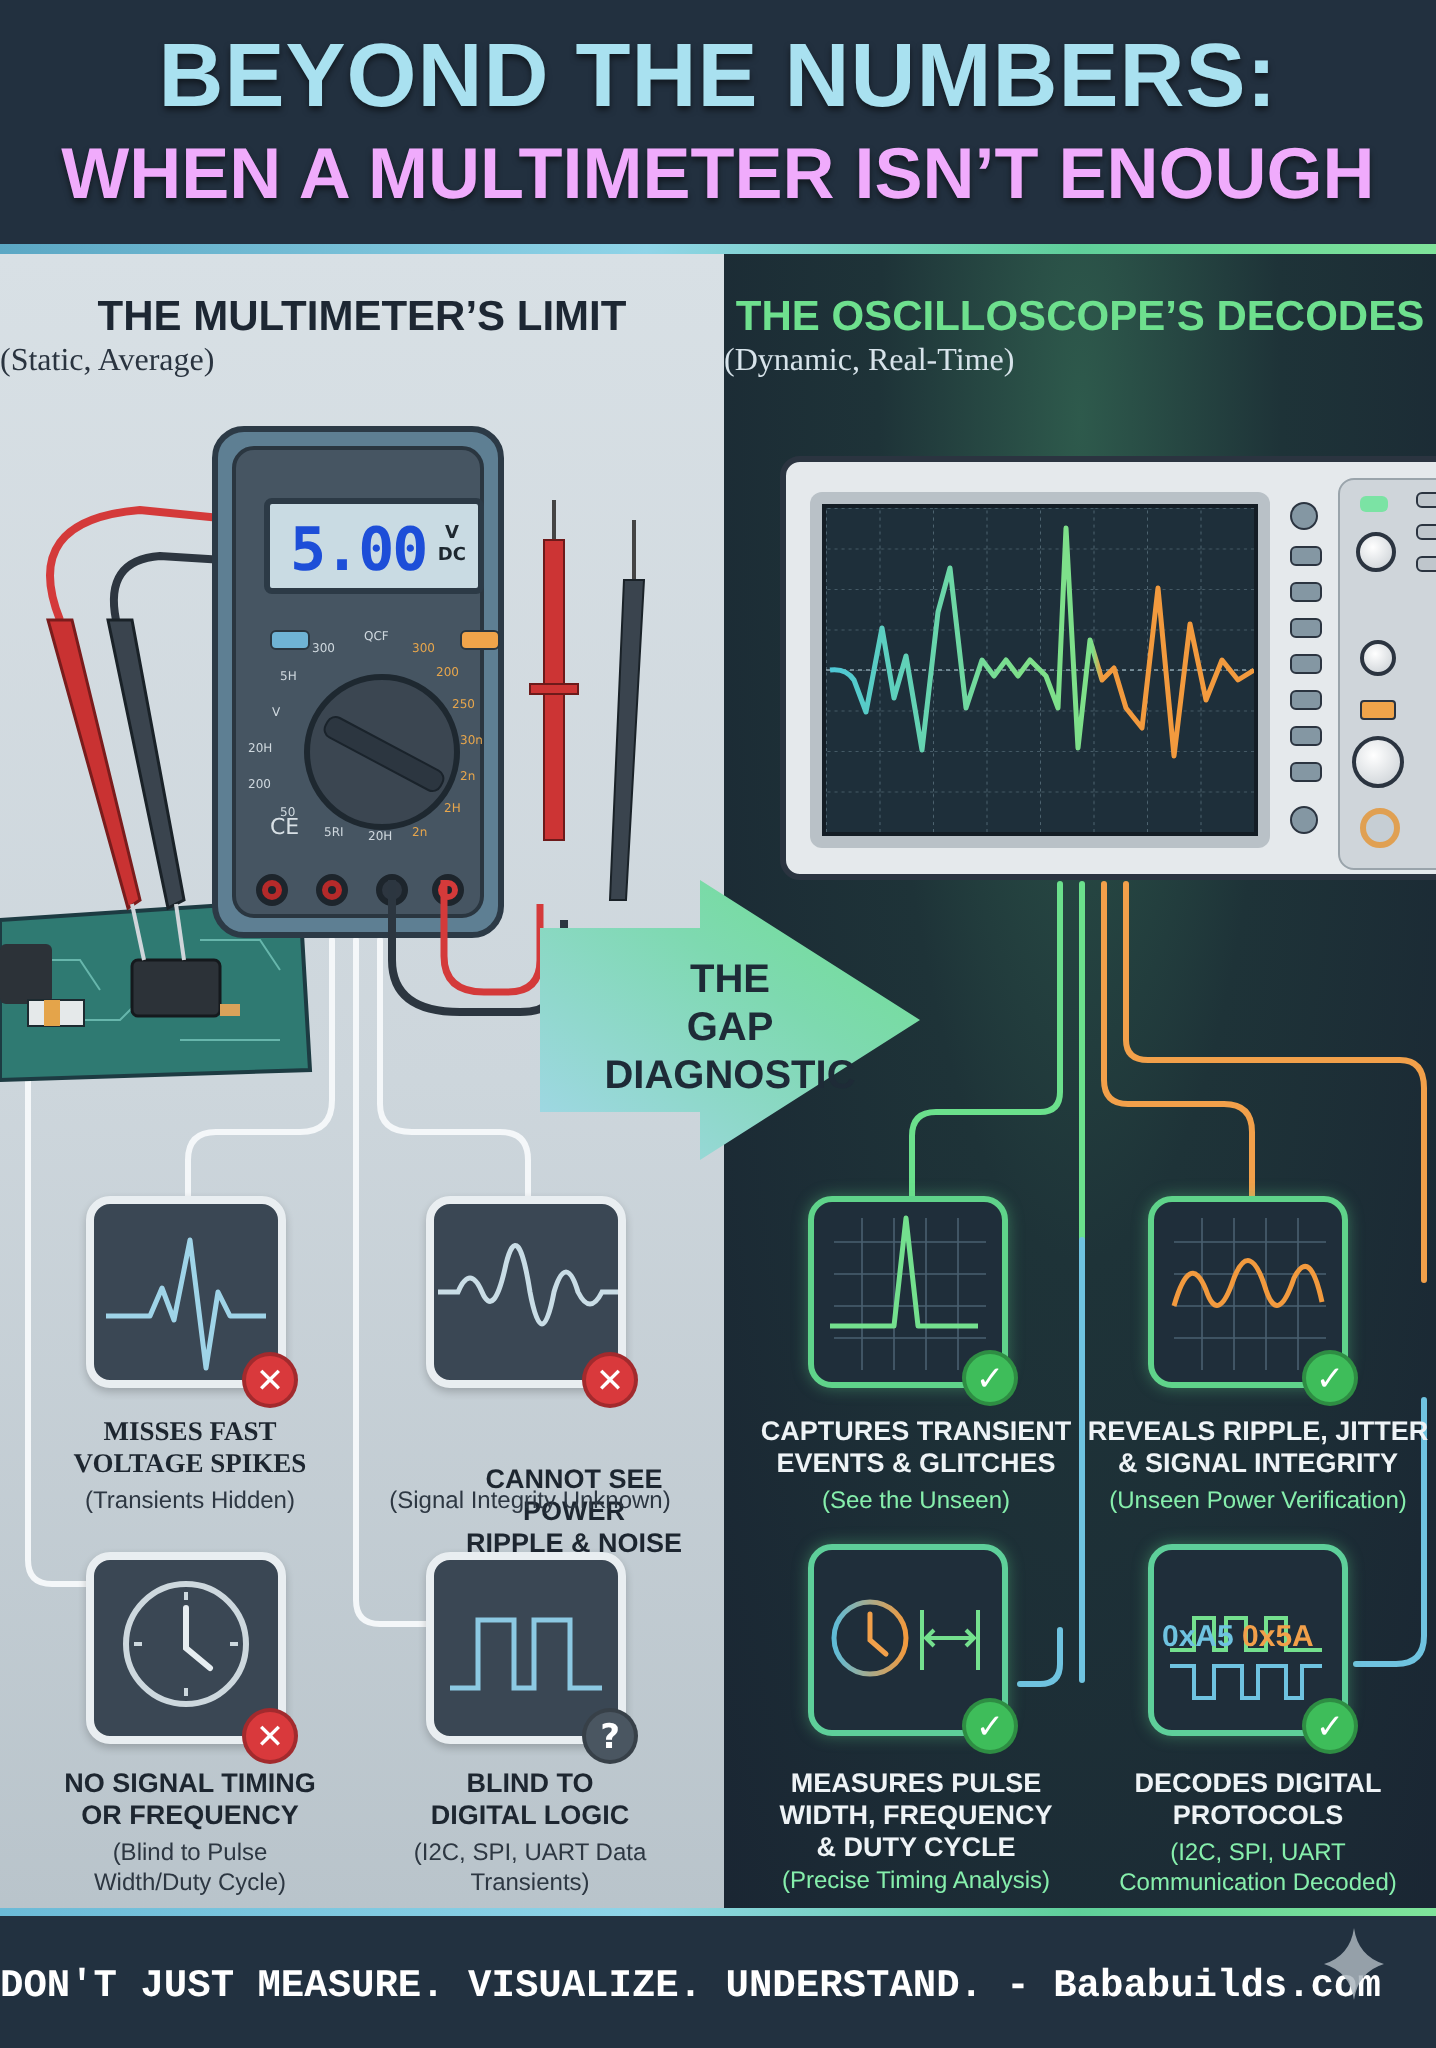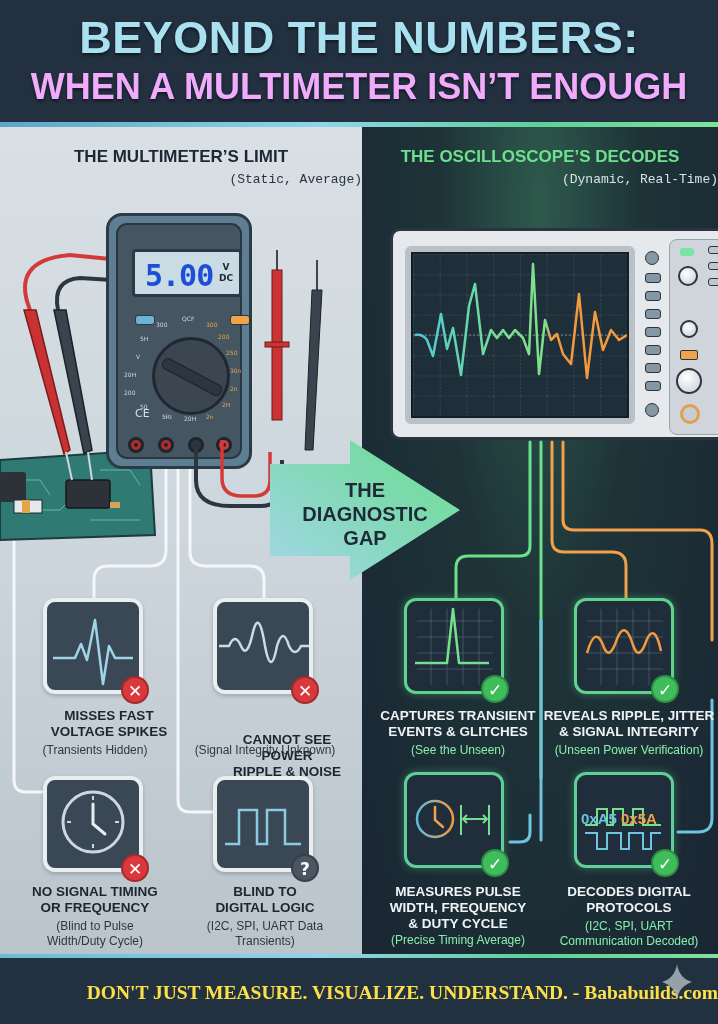--- a/index.html
+++ b/index.html
@@ -7,22 +7,22 @@
   body { font-family: "DejaVu Sans", sans-serif; background: #1f2d3d; position: relative; }
 
   .header { position: absolute; left: 0; top: 0; width: 718px; height: 124px; background: #22303f; text-align: center; }
   .title1 { position: absolute; left: 0; right: 0; top: 12px; font-family: "Liberation Sans", sans-serif; font-weight: 700; font-size: 45px; color: #a9e1f0; letter-spacing: 0.5px; text-shadow: 0 2px 3px rgba(0,0,0,0.5); }
   .title2 { position: absolute; left: 0; right: 0; top: 66px; font-family: "Liberation Sans", sans-serif; font-weight: 700; font-size: 36px; color: #f0abfc; text-shadow: 0 2px 3px rgba(0,0,0,0.5); }
   .header-rule { position: absolute; left: 0; top: 122px; width: 718px; height: 5px; background: linear-gradient(90deg, #5ba7c4 0%, #8fd4e8 45%, #5fcf9a 75%, #7fe39a 100%); }
 
   .left-panel { position: absolute; left: 0; top: 127px; width: 362px; height: 827px; background: linear-gradient(180deg, #d8e0e5 0%, #cdd6dc 50%, #b9c4cb 100%); }
   .right-panel { position: absolute; left: 362px; top: 127px; width: 356px; height: 827px; background: radial-gradient(ellipse at 50% 10%, #2e5a4c 0%, #1e3338 40%, #1a2633 100%); }
 
-  .panel-title { position: absolute; font-family: "Liberation Sans", sans-serif; font-weight: 700; font-size: 17px; text-align: center; }
-  .panel-sub { position: absolute; font-family: Liberation Mono, monospace; font-size: 13px; text-align: right; }
+  .panel-title { position: absolute; font-family: "Liberation Sans", sans-serif; font-weight: 700; font-size: 21px; text-align: center; }
+  .panel-sub { position: absolute; font-family: Liberation Serif, serif; font-size: 16px; text-align: left; }
 
   .lp-title { left: 0; width: 362px; top: 20px; color: #1d2733; }
   .lp-sub { left: 0; width: 362px; top: 45px; color: #2a3440; }
   .rp-title { left: 0; width: 356px; top: 20px; color: #6ee08e; }
   .rp-sub { left: 0; width: 356px; top: 45px; color: #d7e3ea; }
 
   
   .mm { position: absolute; left: 106px; top: 213px; width: 146px; height: 256px; background: #5e7f93; border-radius: 16px; border: 3px solid #2c3a46; }
   .mm-inner { position: absolute; left: 7px; top: 7px; right: 7px; bottom: 7px; background: #465562; border-radius: 11px; border: 2px solid #2a3640; }
   .mm-lcd { position: absolute; left: 14px; top: 24px; width: 110px; height: 48px; background: #c9dbe3; border: 3px solid #2c3a46; border-radius: 4px; }
@@ -64,21 +64,21 @@
   .cap-sub { position: absolute; text-align: center; font-family: "Liberation Sans", sans-serif; font-size: 12px; line-height: 15px; }
   .left .cap-title { color: #1d2630; }
   .left .cap-sub { color: #2d3742; }
   .right .cap-title { color: #eef3f6; }
   .right .cap-sub { color: #86efac; }
 
   .lines { position: absolute; left: 0; top: 0; width: 718px; height: 1024px; pointer-events: none; }
 
   .footer { position: absolute; left: 0; top: 954px; width: 718px; height: 70px; background: #223140; }
   .footer-rule { position: absolute; left: 0; top: 0; width: 718px; height: 4px; background: linear-gradient(90deg, #6bbad7 0%, #8fd4e8 45%, #5fcf9a 75%, #7fe39a 100%); }
-  .footer-text { position: absolute; left: 0; right: 0; top: 28px; text-align: right; font-family: Liberation Serif, serif; font-weight: 700; font-size: 19.5px; color: #fde047; }
+  .footer-text { position: absolute; left: 0; right: 0; top: 28px; text-align: left; font-family: Liberation Mono, monospace; font-weight: 700; font-size: 19.5px; color: #ffffff; }
   .sparkle { position: absolute; left: 662px; top: 964px; width: 30px; height: 36px; }
 </style>
 </head>
 <body>
 
 <div class="header">
   <div class="title1">BEYOND THE NUMBERS:</div>
   <div class="title2">WHEN A MULTIMETER ISN’T ENOUGH</div>
 </div>
 <div class="header-rule"></div>
@@ -233,33 +233,33 @@
     <linearGradient id="ag" x1="0" x2="1" y1="1" y2="0">
       <stop offset="0" stop-color="#a3d7ea"></stop>
       <stop offset="0.6" stop-color="#7ed9b0"></stop>
       <stop offset="1" stop-color="#6ee08e"></stop>
     </linearGradient>
   </defs>
   <polygon points="0,24 80,24 80,0 190,70 80,140 80,116 0,116" fill="url(#ag)"></polygon>
 </svg>
 <div class="gap-text">
   <div>THE</div>
+  <div>GAP</div>
   <div>DIAGNOSTIC</div>
-  <div>GAP</div>
 </div>
 
 <div class="left">
 
   <div class="card card-left" style="left:43px;top:598px;">
     <svg width="92" height="88" viewBox="0 0 92 88">
       <path d="M6 56 L28 56 L34 42 L40 58 L48 18 L56 82 L62 44 L68 56 L86 56" fill="none" stroke="#9fd4e8" stroke-width="2.5" stroke-linejoin="round"></path>
     </svg>
     <div class="badge x" style="left:74px;top:74px;">✕</div>
   </div>
-  <div class="cap-title" style="left:24px;width:170px;top:708px;">
+  <div class="cap-title" style="left:10px;width:170px;top:708px;font-family:Liberation Serif, serif;">
     <div>MISSES FAST</div>
       <div>VOLTAGE SPIKES</div>
   </div>
   <div class="cap-sub" style="left:10px;width:170px;top:743px;">(Transients Hidden)</div>
 
   <div class="card card-left" style="left:213px;top:598px;">
     <svg width="92" height="88" viewBox="0 0 92 88">
       <path d="M2 44 L12 44 Q18 30 24 44 Q30 58 36 30 Q42 6 48 44 Q54 76 60 44 Q66 24 72 44 Q78 56 84 44 L92 44" fill="none" stroke="#c9dde6" stroke-width="2.5"></path>
     </svg>
     <div class="badge x" style="left:74px;top:74px;">✕</div>
@@ -368,21 +368,21 @@
       <line x1="82" y1="30" x2="82" y2="60" stroke="#74e08e" stroke-width="2"></line>
       <path d="M56 44 L80 44 M60 40 L56 44 L60 48 M76 40 L80 44 L76 48" fill="none" stroke="#74e08e" stroke-width="2"></path>
     </svg>
     <div class="badge ok" style="left:74px;top:74px;">✓</div>
   </div>
   <div class="cap-title" style="left:370px;width:176px;top:884px;">
     <div>MEASURES PULSE</div>
       <div>WIDTH, FREQUENCY</div>
       <div>&amp; DUTY CYCLE</div>
   </div>
-  <div class="cap-sub" style="left:370px;width:176px;top:933px;">(Precise Timing Average)</div>
+  <div class="cap-sub" style="left:370px;width:176px;top:933px;">(Precise Timing Analysis)</div>
 
   <div class="card card-right" style="left:574px;top:772px;border-color:#5ecf9a;">
     <div style="position:absolute;left:4px;top:8px;width:90px;font-family:'Liberation Sans',sans-serif;font-weight:700;font-size:15px;margin-top:27px;">
       <span style="color:#6fc3e0;">0xA5</span>
       <span style="color:#f2a04a;">0x5A</span>
     </div>
     <svg width="94" height="90" viewBox="0 0 94 90">
       <path d="M8 50 L20 50 L20 34 L30 34 L30 50 L36 50 L36 34 L46 34 L46 50 L56 50 L56 34 L66 34 L66 50 L84 50" fill="none" stroke="#74e08e" stroke-width="2"></path>
       <path d="M8 58 L20 58 L20 74 L30 74 L30 58 L44 58 L44 74 L52 74 L52 58 L66 58 L66 74 L74 74 L74 58 L84 58" fill="none" stroke="#6fc3e0" stroke-width="2"></path>
     </svg>

